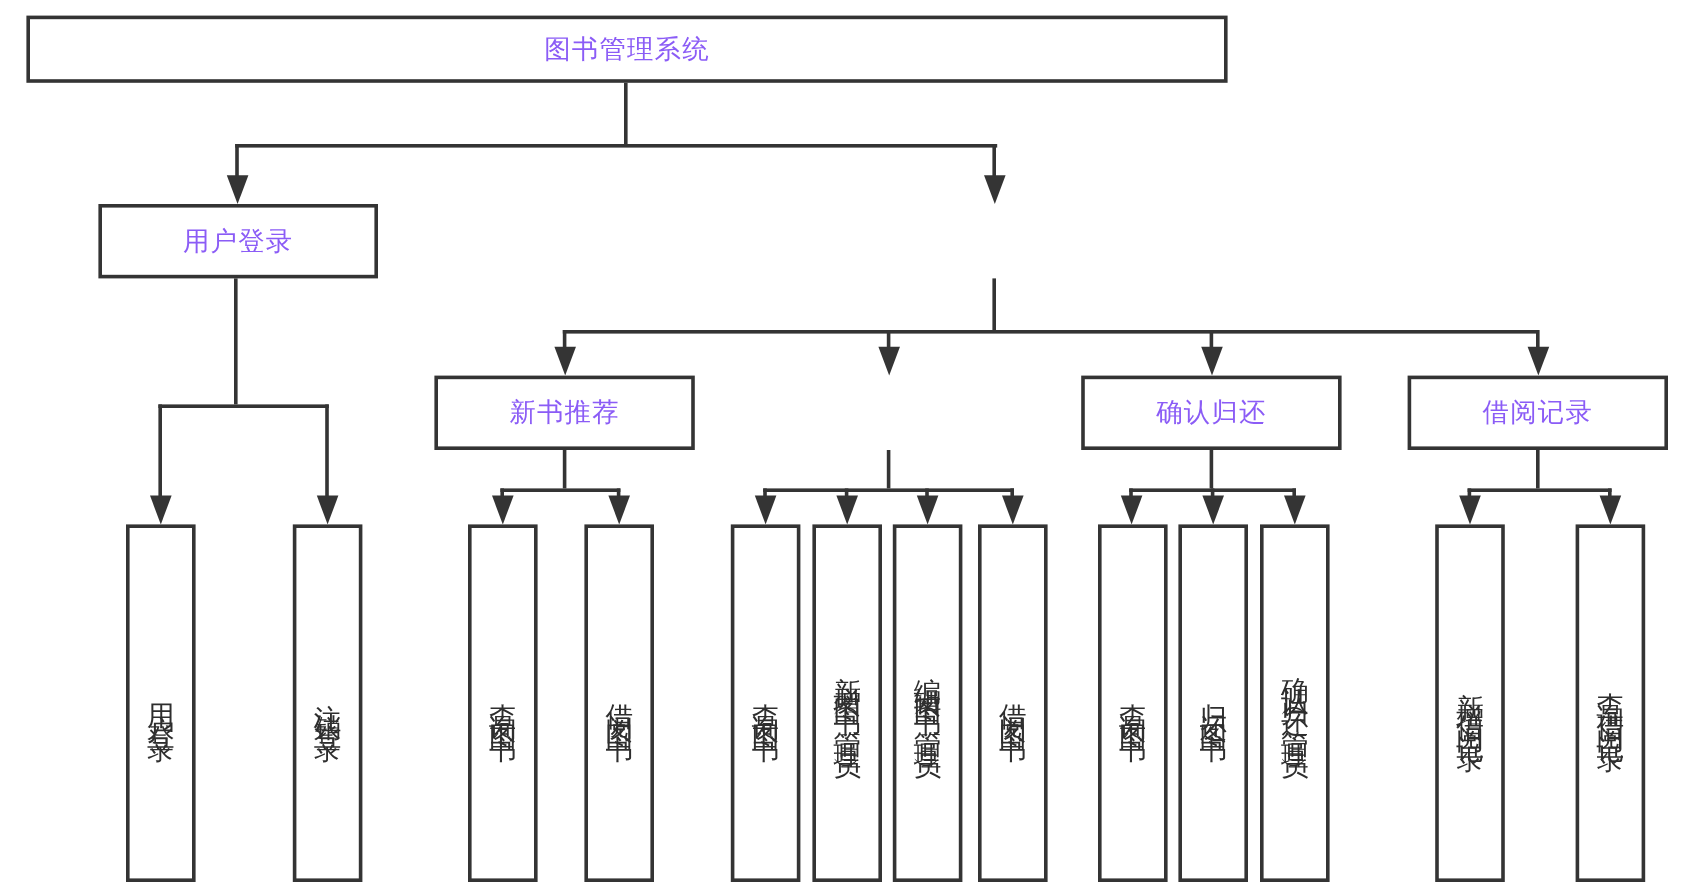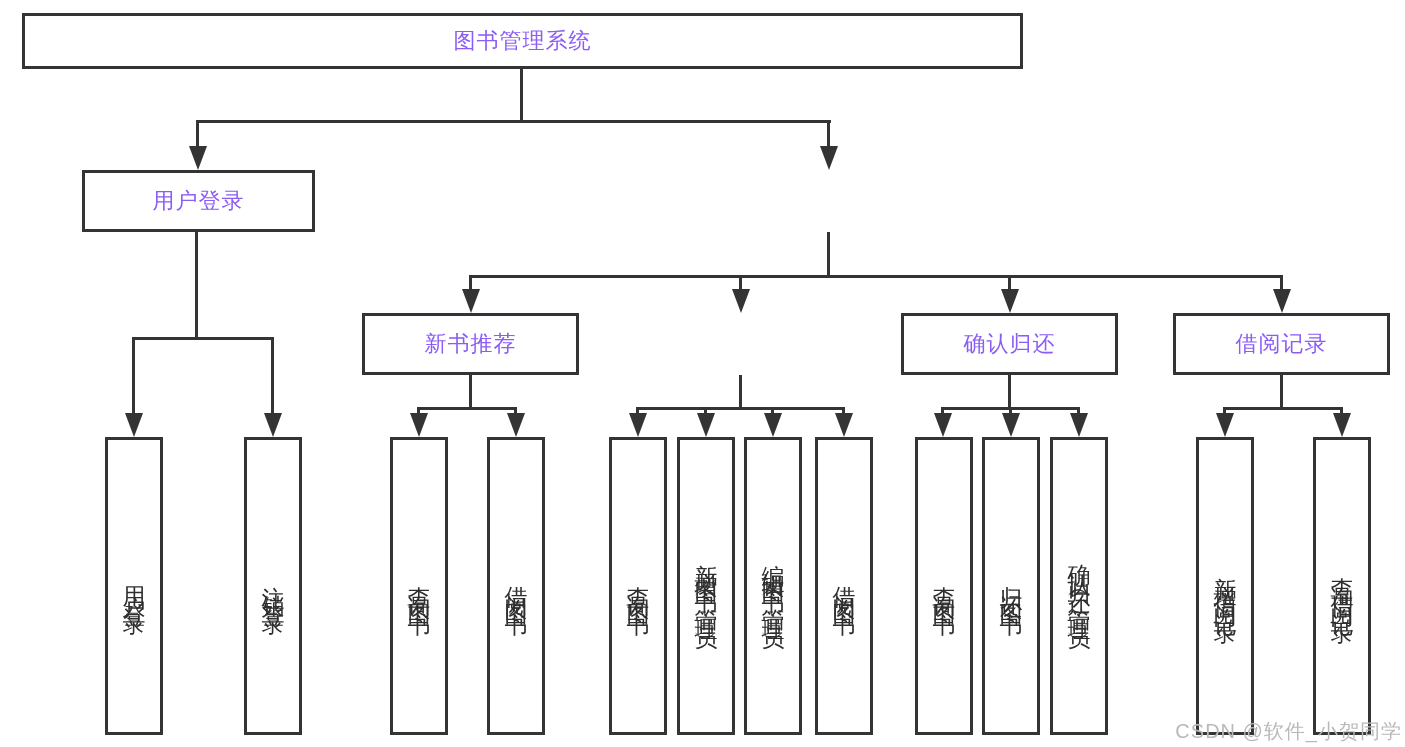--- a/index.html
+++ b/index.html
@@ -174,15 +174,14 @@
     <span class="vtext">确认归还（管理员）</span>
   </div>
 
   <div class="box leaf" style="left:1196px;top:437px;width:58px;height:298px;">
     <span class="vtext">新增借阅记录</span>
   </div>
   <div class="box leaf" style="left:1313px;top:437px;width:58px;height:298px;">
     <span class="vtext">查询借阅记录</span>
   </div>
 
-  <div class="watermark">CSDN @软件_小贺同学</div>
 
 </div>
 
 </body></html>

